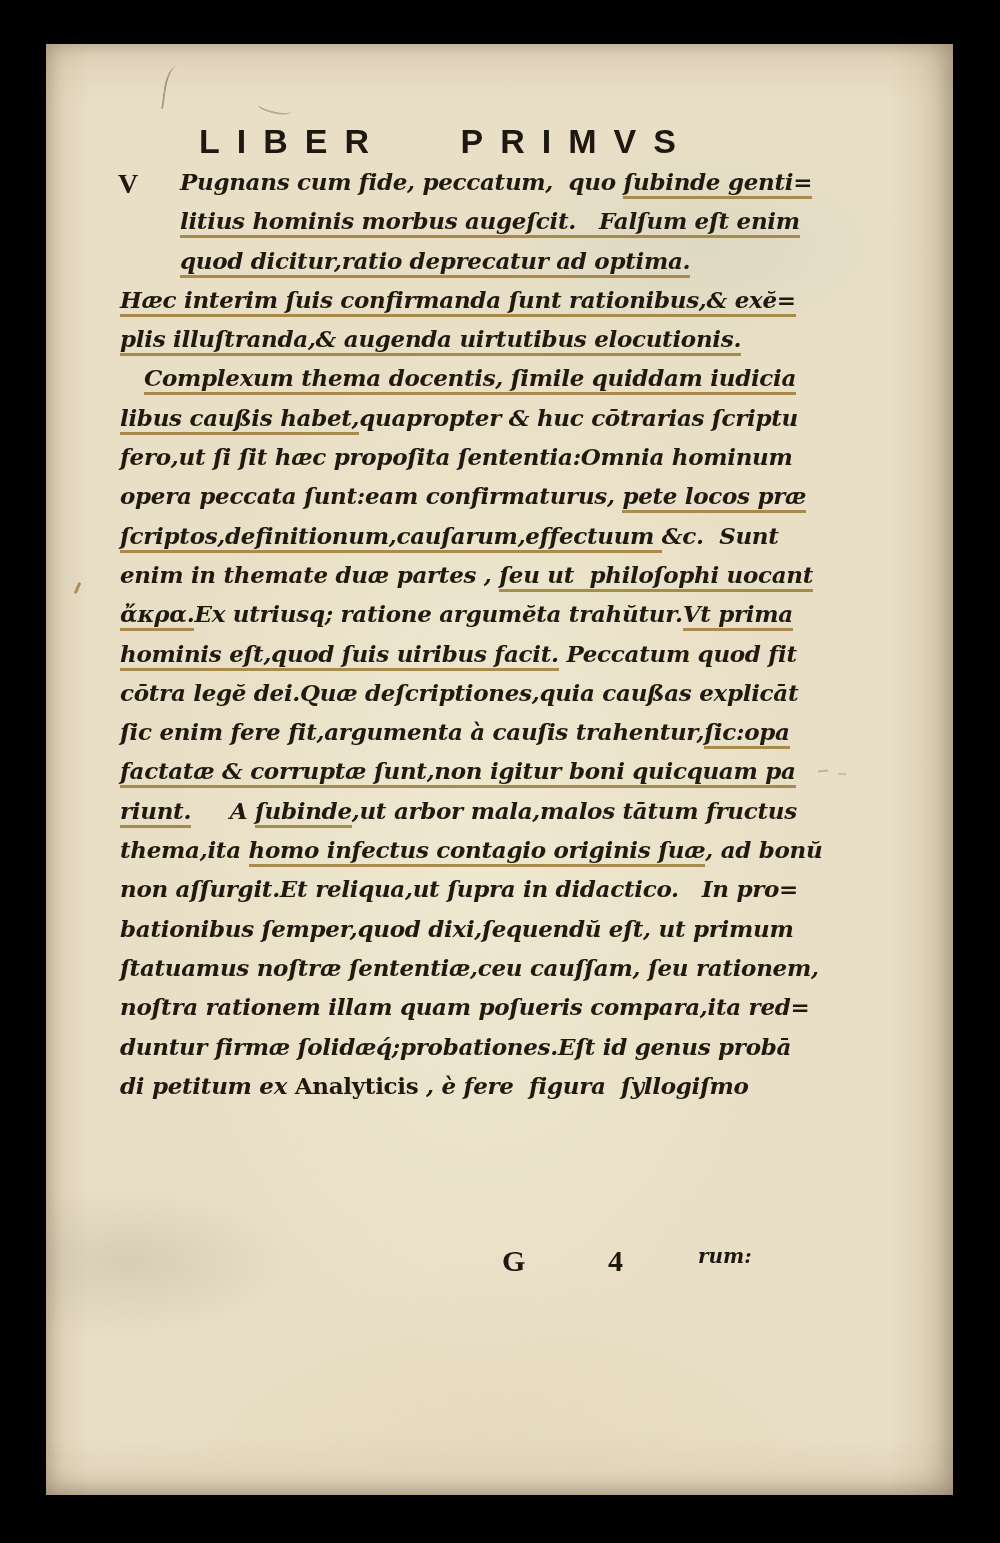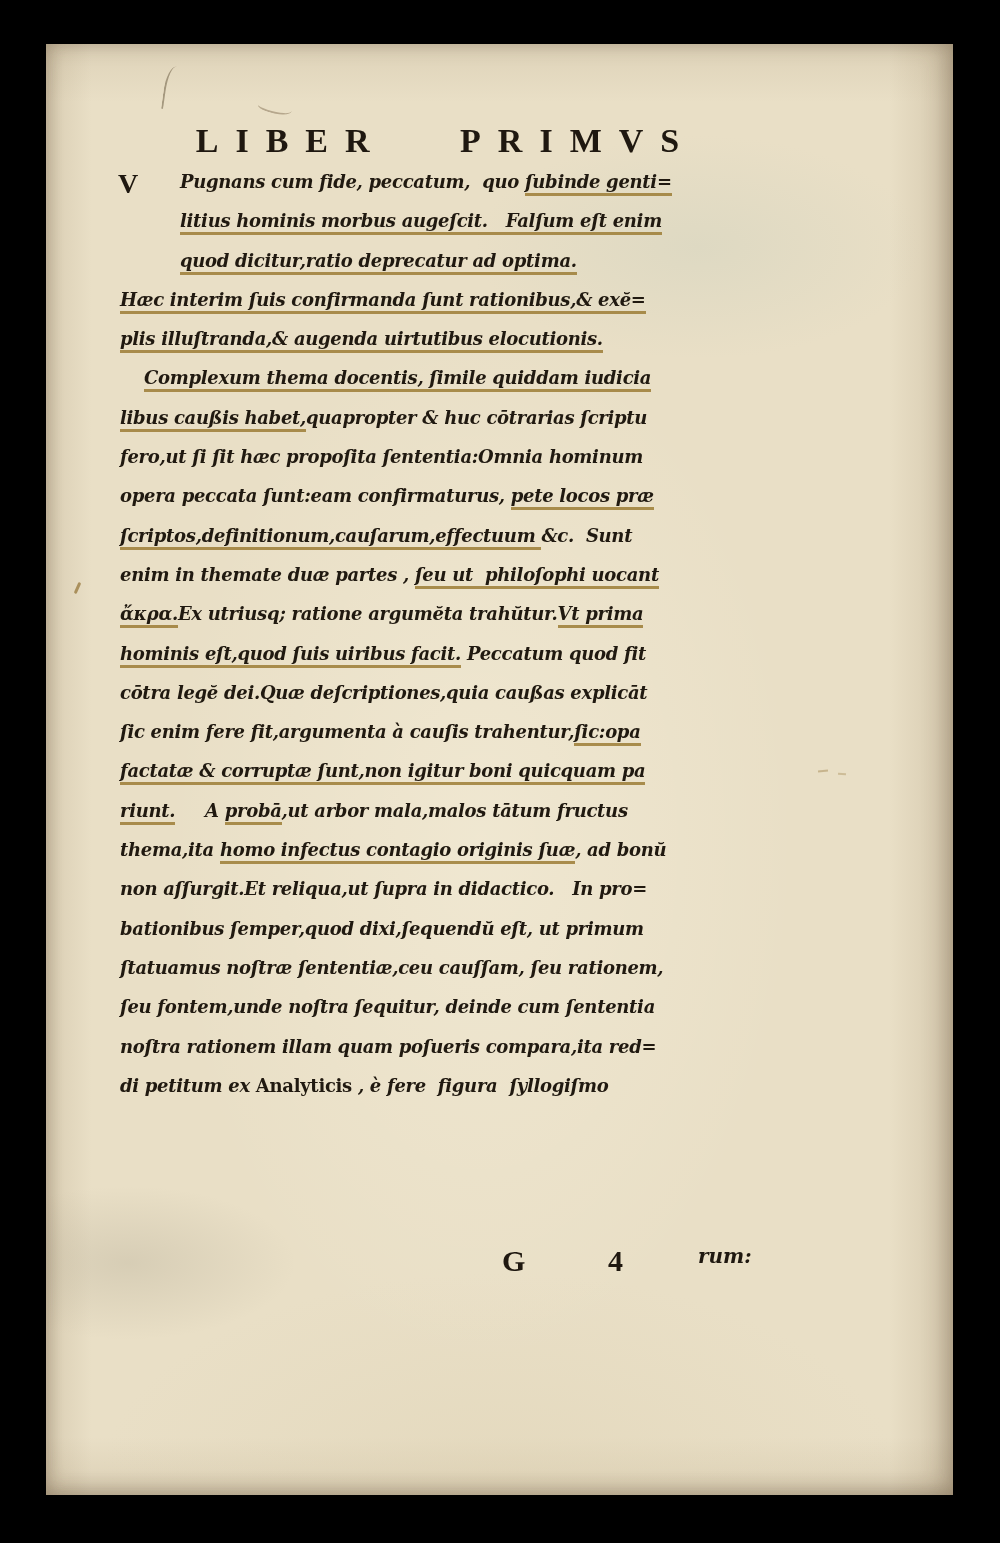--- a/index.html
+++ b/index.html
@@ -24,21 +24,21 @@
       linear-gradient(180deg, rgba(120,95,60,.10), rgba(120,95,60,0) 4%, rgba(120,95,60,0) 96%, rgba(120,95,60,.12));
     box-shadow:
       inset -10px 0 22px rgba(70,52,28,.20),
       inset 0 -8px 18px rgba(70,52,28,.14),
       inset 6px 0 14px rgba(70,52,28,.10);
   }
   .header{
     position:absolute;
     left:110px;top:78px;width:580px;
     text-align:center;
-    font-family:Liberation Serif, serif;
+    font-family:Liberation Sans, sans-serif;
     font-weight:700;
     font-size:34px;
     color:#1f1810;
     letter-spacing:17px;
     word-spacing:48px;
     white-space:pre;
   }
   .margin-initial{
     position:absolute;
     left:72px;top:124px;
@@ -47,21 +47,21 @@
     font-size:28px;
     color:#1f1810;
   }
   .text-block{
     position:absolute;
     left:74px;top:118px;
     width:742px;
     font-family:"DejaVu Serif", serif;
     font-style:italic;
     font-weight:700;
-    font-size:18px;
+    font-size:23px;
     color:#201910;
     letter-spacing:-0.3px;
   }
   .line{
     height:39.3px;
     line-height:39.3px;
     white-space:pre;
   }
   .line.hang{padding-left:60px;}
   .line.para{padding-left:24px;}
@@ -132,27 +132,27 @@
       <div class="line"><span class="u">libus caußis habet,</span><span>quapropter &amp; huc cōtrarias ſcriptu</span></div>
       <div class="line"><span>fero,ut ſi ſit hæc propoſita ſententia:Omnia hominum</span></div>
       <div class="line"><span>opera peccata ſunt:eam confirmaturus, </span><span class="u">pete locos præ</span></div>
       <div class="line"><span class="u">ſcriptos,definitionum,cauſarum,effectuum </span><span>&amp;c.  Sunt</span></div>
       <div class="line"><span>enim in themate duæ partes , </span><span class="u">ſeu ut  philoſophi uocant</span></div>
       <div class="line"><span class="u">ἄκρα.</span><span>Ex utriusq; ratione argumĕta trahŭtur.</span><span class="u">Vt prima</span></div>
       <div class="line"><span class="u">hominis eſt,quod ſuis uiribus facit.</span><span> Peccatum quod fit</span></div>
       <div class="line"><span>cōtra legĕ dei.Quæ deſcriptiones,quia caußas explicāt</span></div>
       <div class="line"><span>ſic enim fere fit,argumenta à cauſis trahentur,</span><span class="u">ſic:opa</span></div>
       <div class="line"><span class="u">factatæ &amp; corruptæ ſunt,non igitur boni quicquam pa</span></div>
-      <div class="line"><span class="u">riunt.</span><span>     A </span><span class="u">probā</span><span>,ut arbor mala,malos tātum fructus</span></div>
+      <div class="line"><span class="u">riunt.</span><span>     A </span><span class="u">ſubinde</span><span>,ut arbor mala,malos tātum fructus</span></div>
       <div class="line"><span>thema,ita </span><span class="u">homo infectus contagio originis ſuæ</span><span>, ad bonŭ</span></div>
       <div class="line"><span>non aſſurgit.Et reliqua,ut ſupra in didactico.   In pro=</span></div>
       <div class="line"><span>bationibus ſemper,quod dixi,ſequendŭ eſt, ut primum</span></div>
       <div class="line"><span>ſtatuamus noſtræ ſententiæ,ceu cauſſam, ſeu rationem,</span></div>
-      <div class="line"><span>ſeu fontem,unde noſtra ſequitur, deinde cum ſententia</span></div>
       <div class="line"><span>noſtra rationem illam quam poſueris compara,ita red=</span></div>
+      <div class="line"><span>duntur firmæ ſolidæq́;probationes.Eſt id genus probā</span></div>
       <div class="line"><span>di petitum ex </span><span class="rom">Analyticis</span><span> , è fere  figura  ſyllogiſmo</span></div>
     </div>
 
   <div class="margin-tick tick-left"></div>
   <div class="margin-tick tick-right1"></div>
   <div class="margin-tick tick-right2"></div>
 
   <div class="signature-line">
     <span class="sig-g">G</span>
     <span class="sig-4">4</span>

